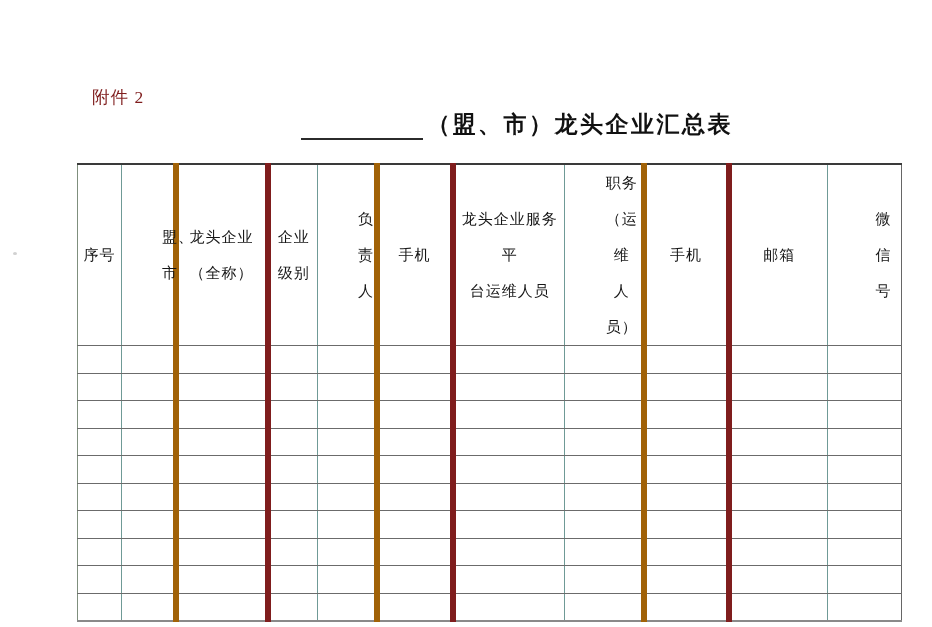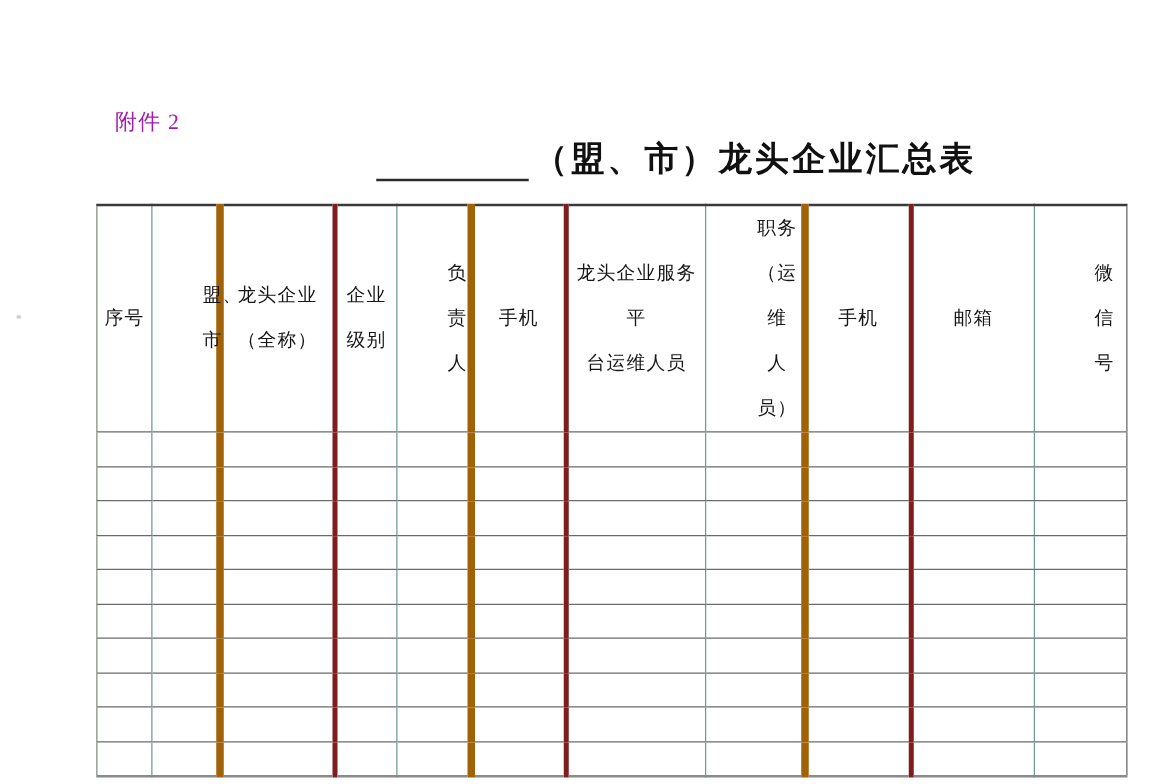--- a/index.html
+++ b/index.html
@@ -6,34 +6,34 @@
   body{
     width:932px;height:627px;position:relative;overflow:hidden;
     background:#ffffff;
     font-family:"Liberation Serif","DejaVu Serif",serif;
     color:#1d1d1d;
   }
   .page{position:absolute;inset:0;background:#ffffff;}
 
   .attachment-label{
     position:absolute;left:92px;top:85px;
-    font-size:17.5px;letter-spacing:1px;color:#a21caf;
+    font-size:17.5px;letter-spacing:1px;color:#7f1d1d;
   }
 
   .doc-title{
     position:absolute;left:301px;top:110px;
     display:flex;align-items:flex-end;
     white-space:nowrap;
   }
   .title-blank{
     display:inline-block;width:122px;height:28px;
     border-bottom:2px solid #2b2b2b;margin-right:4px;
   }
   .title-text{
-    font-size:27px;font-weight:700;letter-spacing:2.5px;color:#111111;
+    font-size:23px;font-weight:700;letter-spacing:2.5px;color:#111111;
     line-height:1.3;
   }
 
   table.summary{
     position:absolute;left:77px;top:163px;
     width:824px;border-collapse:collapse;table-layout:fixed;
     border-top:2px solid #3a3a3a;
     border-bottom:2px solid #8a8a8a;
     border-left:1px solid #7f8f7d;
     border-right:1px solid #666666;
@@ -48,21 +48,21 @@
 
   th,td{
     padding:0 2px;margin:0;
     border-top:1px solid #6b6b6b;
     border-bottom:1px solid #6b6b6b;
     font-weight:400;
   }
   
   th:nth-child(3n+2),td:nth-child(3n+2){border-left:1px solid #6f9a96;padding-left:40px;}
   th:nth-child(3n),  td:nth-child(3n)  {border-left:6px solid #a16207;}
-  th:nth-child(3n+1),td:nth-child(3n+1){border-left:4px solid #7f1d1d;}
+  th:nth-child(3n+1),td:nth-child(3n+1){border-left:6px solid #7f1d1d;}
   th:first-child,td:first-child{border-left:none;}
 
   th{
     text-align:center;vertical-align:middle;
     font-size:15px;color:#161616;
     white-space:pre-line;line-height:36px;
     letter-spacing:1px;
   }
   td{background:#ffffff;}
 

